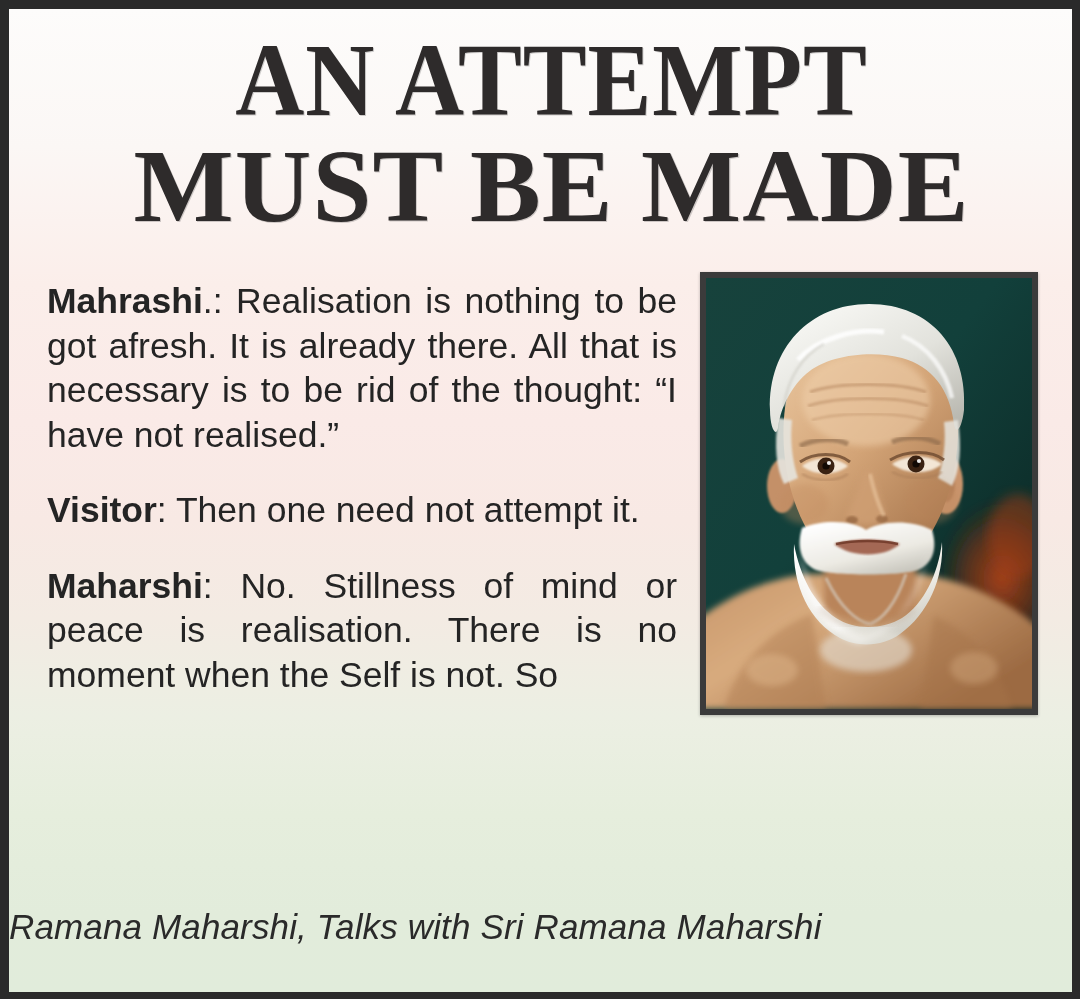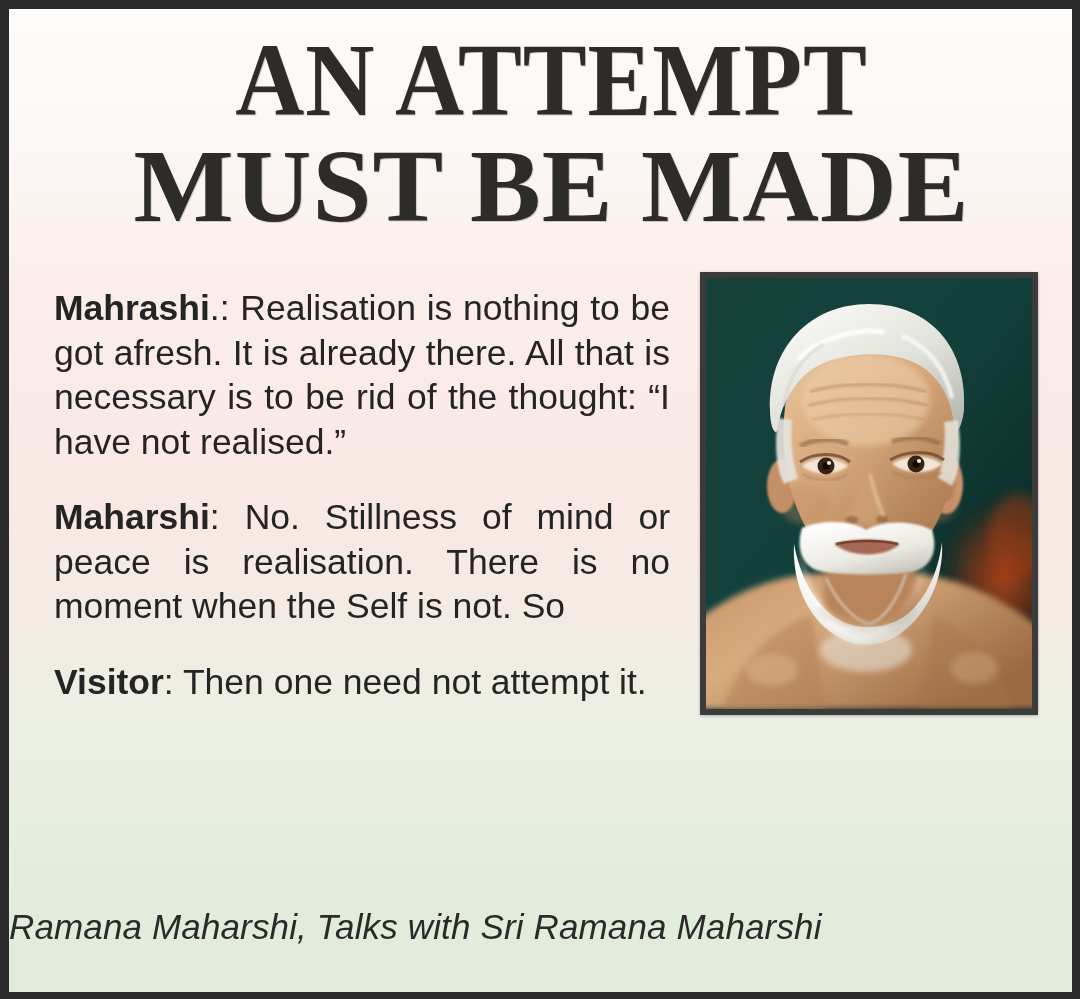--- a/index.html
+++ b/index.html
@@ -102,21 +102,21 @@
     position: absolute;
     left: 34px;
     top: 760px;
     width: 1004px;
     color: #242424;
     font-size: 35.5px;
     line-height: 1.255;
     text-align: justify;
     text-justify: inter-word;
   }
-  .para { margin: 11px; }
+  .para { margin: 4px; }
   .para + .para { margin-top: 31px; }
   .spk { font-weight: bold; }
   .tight { letter-spacing: -0.012em; }
   .line-last { text-align: left; }
 
   
   .attribution {
     position: absolute;
     left: 0;
     right: 0;
@@ -279,27 +279,27 @@
       </svg>
     </div>
 
     <div class="body-col">
       <p class="para">
         <span class="spk">Mahrashi</span><span>.:</span>
         <span>Realisation is nothing to be got afresh. It is already there. All that is necessary is to be rid of the thought: “I have not realised.”</span>
       </p>
 
       <p class="para">
+        <span class="spk">Visitor</span><span>:</span>
+        <span>Then one need not attempt it.</span>
+      </p>
+
+      <p class="para">
         <span class="spk">Maharshi</span><span>:</span>
         <span>No. Stillness of mind or peace is realisation. There is no moment when the Self is not.  So</span>
       </p>
-
-      <p class="para">
-        <span class="spk">Visitor</span><span>:</span>
-        <span>Then one need not attempt it.</span>
-      </p>
     </div>
 
 
     <div class="attribution">Ramana Maharshi, Talks with Sri Ramana Maharshi</div>
 
   </div>
 </div>
 
 </body></html>

